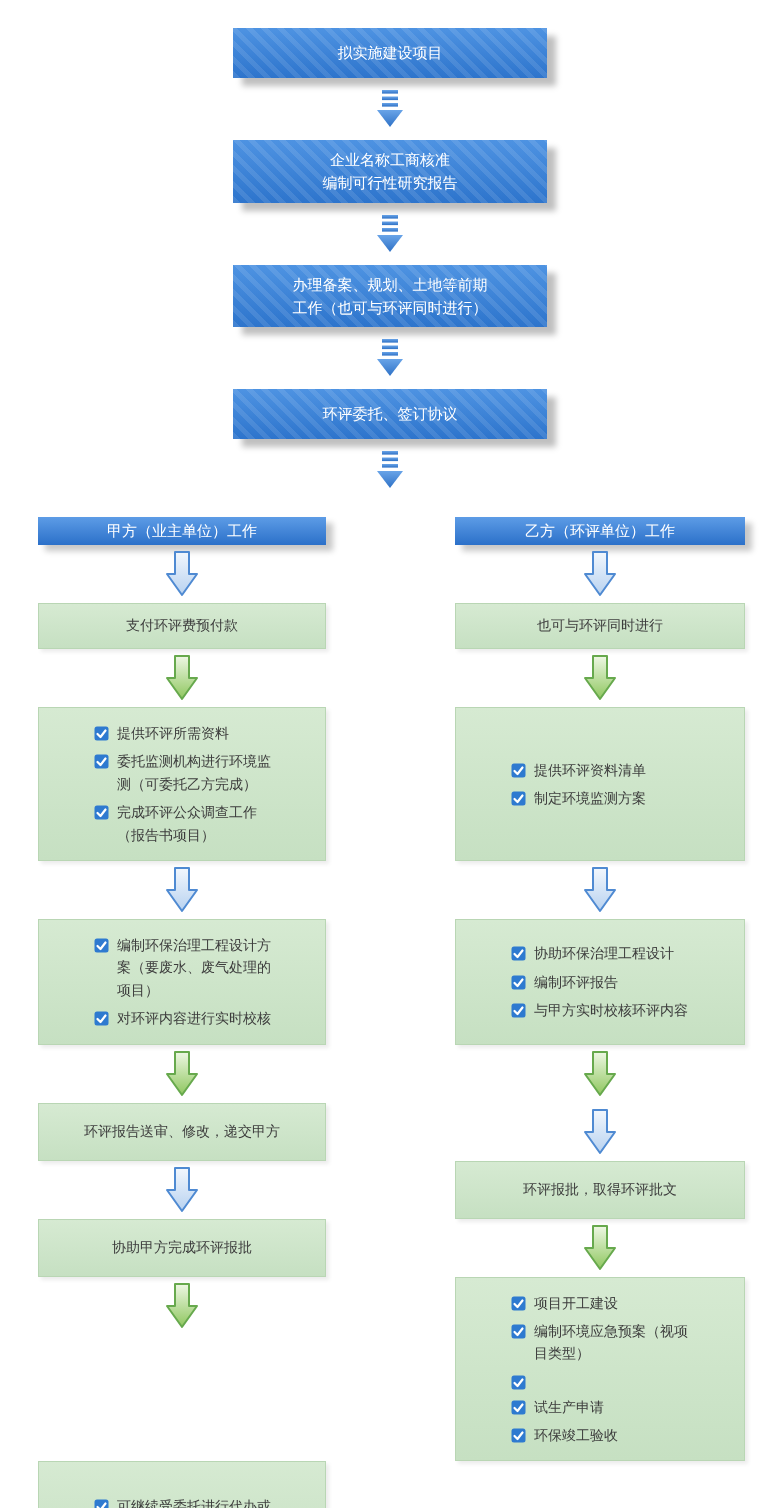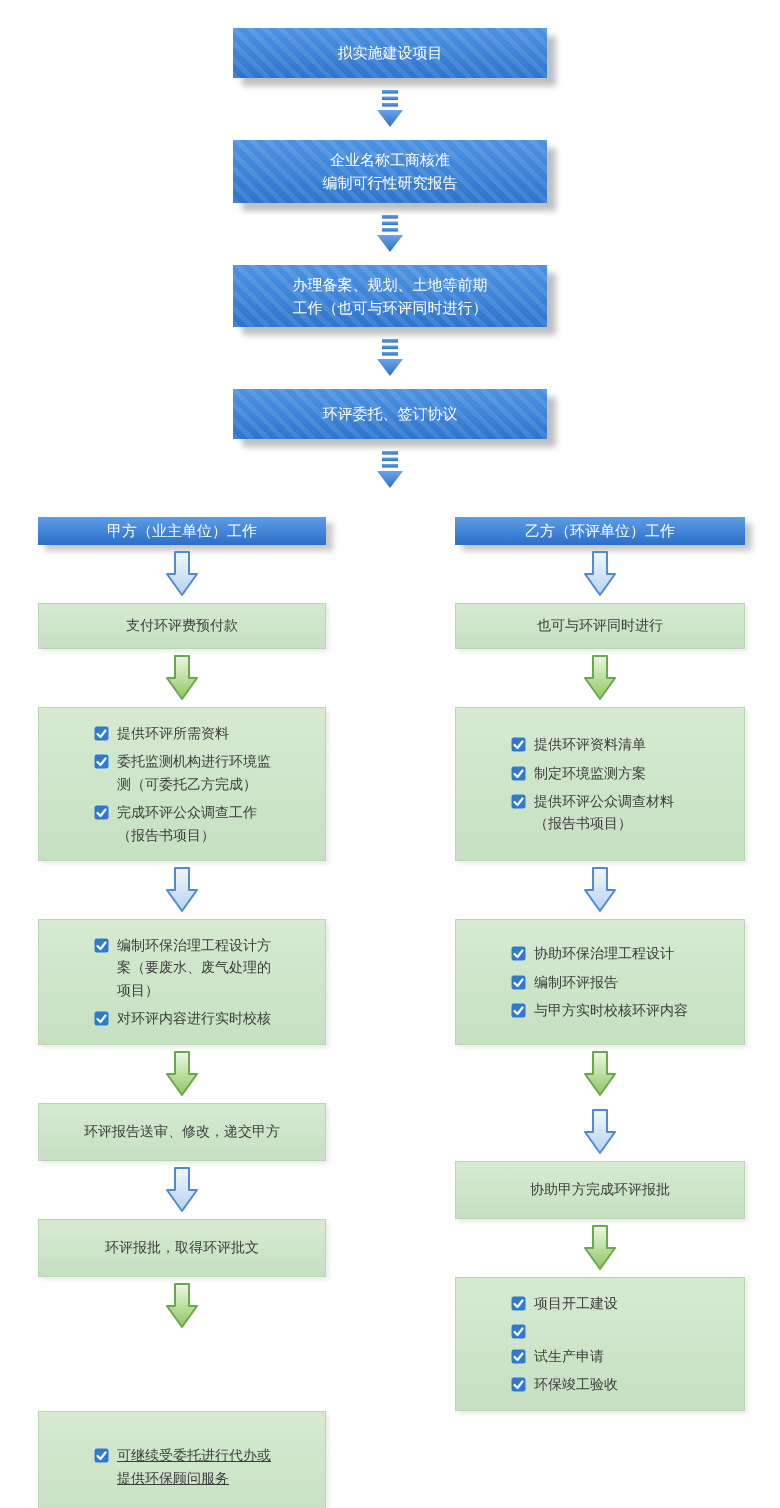--- a/index.html
+++ b/index.html
@@ -202,27 +202,20 @@
         </svg>
         <span class="check-text">提供环评资料清单</span>
       </div>
       <div class="check-item">
         <svg class="check-icon" width="15" height="15" viewBox="0 0 15 15">
           <rect x="0.5" y="0.5" width="14" height="14" rx="2.5" fill="#2e7ad0"></rect>
           <path d="M3.5 8 L6.5 11 L11.5 4.5" fill="none" stroke="#fff" stroke-width="2.2" stroke-linecap="round" stroke-linejoin="round"></path>
         </svg>
         <span class="check-text">制定环境监测方案</span>
       </div>
-      <div class="check-item">
-        <svg class="check-icon" width="15" height="15" viewBox="0 0 15 15">
-          <rect x="0.5" y="0.5" width="14" height="14" rx="2.5" fill="#2e7ad0"></rect>
-          <path d="M3.5 8 L6.5 11 L11.5 4.5" fill="none" stroke="#fff" stroke-width="2.2" stroke-linecap="round" stroke-linejoin="round"></path>
-        </svg>
-        <span class="check-text">提供环评公众调查材料（报告书项目）</span>
-      </div>
     </div>
 
     <div class="arrow-cell">
       <svg width="34" height="46" viewBox="0 0 34 46">
         <polygon points="10,1 24,1 24,23 32,23 17,44 2,23 10,23" fill="url(#gBlueArrow)" stroke="#4f8ad2" stroke-width="2" stroke-linejoin="round"></polygon>
       </svg>
     </div>
     <div class="arrow-cell">
       <svg width="34" height="46" viewBox="0 0 34 46">
         <polygon points="10,1 24,1 24,23 32,23 17,44 2,23 10,23" fill="url(#gBlueArrow)" stroke="#4f8ad2" stroke-width="2" stroke-linejoin="round"></polygon>
@@ -286,41 +279,48 @@
       <svg width="34" height="46" viewBox="0 0 34 46">
         <polygon points="10,1 24,1 24,23 32,23 17,44 2,23 10,23" fill="url(#gBlueArrow)" stroke="#4f8ad2" stroke-width="2" stroke-linejoin="round"></polygon>
       </svg>
     </div>
     <div class="arrow-cell">
       <svg width="34" height="46" viewBox="0 0 34 46">
         <polygon points="10,1 24,1 24,23 32,23 17,44 2,23 10,23" fill="url(#gBlueArrow)" stroke="#4f8ad2" stroke-width="2" stroke-linejoin="round"></polygon>
       </svg>
     </div>
 
+    <div class="green-box green-simple">环评报批，取得环评批文</div>
     <div class="green-box green-simple">协助甲方完成环评报批</div>
-    <div class="green-box green-simple">环评报批，取得环评批文</div>
 
     <div class="arrow-cell">
       <svg width="34" height="46" viewBox="0 0 34 46">
         <polygon points="10,1 24,1 24,23 32,23 17,44 2,23 10,23" fill="url(#gGreenArrow)" stroke="#67a94d" stroke-width="2" stroke-linejoin="round"></polygon>
       </svg>
     </div>
     <div class="arrow-cell">
       <svg width="34" height="46" viewBox="0 0 34 46">
         <polygon points="10,1 24,1 24,23 32,23 17,44 2,23 10,23" fill="url(#gGreenArrow)" stroke="#67a94d" stroke-width="2" stroke-linejoin="round"></polygon>
       </svg>
     </div>
 
     <div class="green-box green-checklist">
       <div class="check-item">
         <svg class="check-icon" width="15" height="15" viewBox="0 0 15 15">
           <rect x="0.5" y="0.5" width="14" height="14" rx="2.5" fill="#2e7ad0"></rect>
           <path d="M3.5 8 L6.5 11 L11.5 4.5" fill="none" stroke="#fff" stroke-width="2.2" stroke-linecap="round" stroke-linejoin="round"></path>
         </svg>
         <span class="check-text">项目开工建设</span>
+      </div>
+      <div class="check-item">
+        <svg class="check-icon" width="15" height="15" viewBox="0 0 15 15">
+          <rect x="0.5" y="0.5" width="14" height="14" rx="2.5" fill="#2e7ad0"></rect>
+          <path d="M3.5 8 L6.5 11 L11.5 4.5" fill="none" stroke="#fff" stroke-width="2.2" stroke-linecap="round" stroke-linejoin="round"></path>
+        </svg>
+        <span class="check-text">编制环境应急预案（视项目类型）</span>
       </div>
       <div class="check-item">
         <svg class="check-icon" width="15" height="15" viewBox="0 0 15 15">
           <rect x="0.5" y="0.5" width="14" height="14" rx="2.5" fill="#2e7ad0"></rect>
           <path d="M3.5 8 L6.5 11 L11.5 4.5" fill="none" stroke="#fff" stroke-width="2.2" stroke-linecap="round" stroke-linejoin="round"></path>
         </svg>
       </div>
       <div class="check-item">
         <svg class="check-icon" width="15" height="15" viewBox="0 0 15 15">
           <rect x="0.5" y="0.5" width="14" height="14" rx="2.5" fill="#2e7ad0"></rect>

